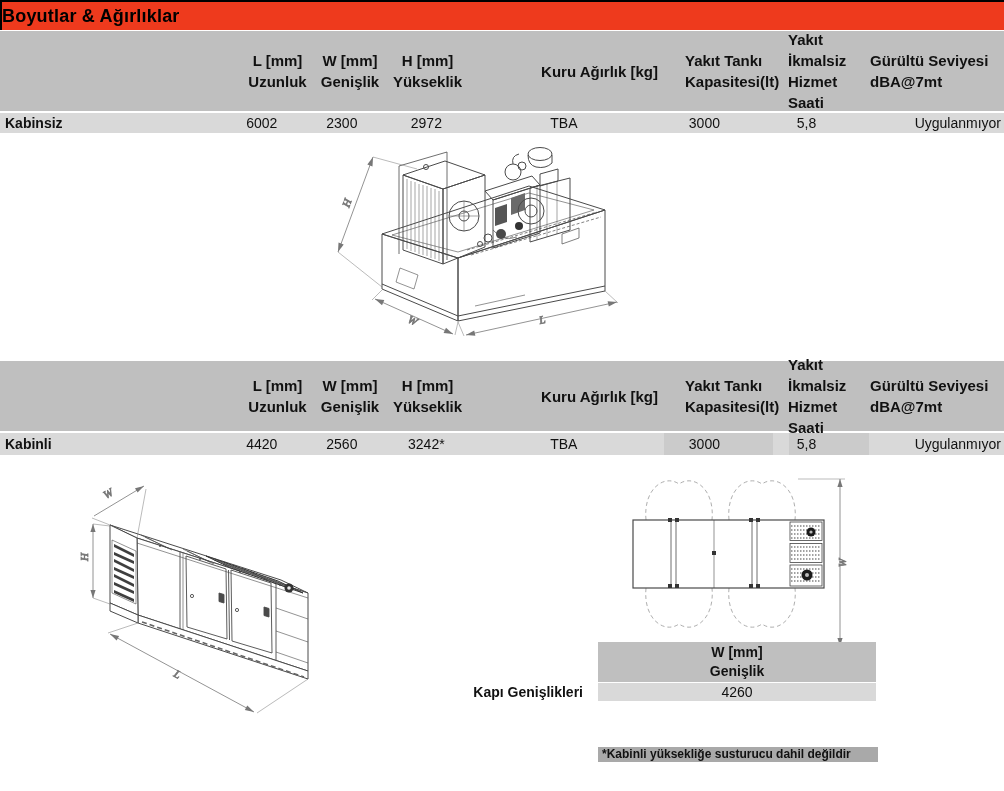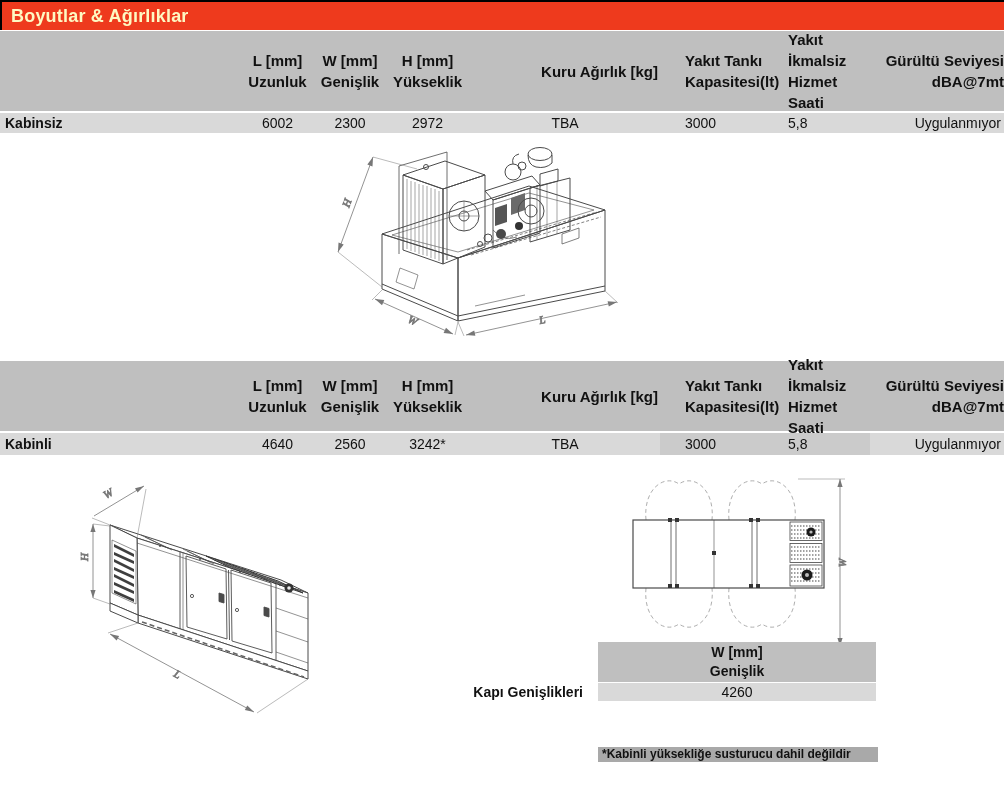--- a/index.html
+++ b/index.html
@@ -2,35 +2,35 @@
 <html><head>
 <meta charset="utf-8">
 <style>
   html,body{margin:0;padding:0;background:#fff;}
   .page{position:relative;width:1004px;height:791px;background:#fff;overflow:hidden;
         font-family:"Liberation Sans",sans-serif;color:#111;}
   
   .titlebar{position:absolute;top:0;left:0;width:1004px;height:30px;background:#ee3a1d;
             border-top:2px solid #000;border-left:2px solid #000;box-sizing:border-box;
             display:flex;align-items:center;}
-  .titlebar .t{color:#fef9c3;font-weight:bold;font-size:18px;padding-left:9px;letter-spacing:.2px;}
+  .titlebar .t{color:#000000;font-weight:bold;font-size:18px;padding-left:0;letter-spacing:.2px;}
   
   .dimtable{position:absolute;left:0;width:1004px;}
   .t1{top:31px;} .t2{top:361px;}
   .thead{display:flex;background:#bfbfbf;}
   .t1 .thead{height:80px;} .t2 .thead{height:70px;}
   .thead .c{display:flex;flex-direction:column;justify-content:center;
             font-weight:bold;font-size:15px;line-height:21px;box-sizing:border-box;}
-  .trow{display:flex;background:#d9d9d9;border-top:2px solid #fff;font-size:14px;}
+  .trow{display:flex;background:#d9d9d9;border-top:2px solid #fff;font-size:14px;gap:16px;}
   .t1 .trow{height:20px;line-height:20px;} .t2 .trow{height:22px;line-height:22px;justify-content:flex-end;}
   .trow .c{box-sizing:border-box;}
   .c0{width:240px;} .c1{width:75px;text-align:center;} .c2{width:70px;text-align:center;}
   .c3{width:85px;text-align:center;} .c4{width:190px;text-align:center;}
   .c5{width:120px;text-align:left;padding-left:25px;} .c6{width:90px;text-align:left;padding-left:8px;}
-  .c7{width:134px;text-align:right;}
+  .c7{width:134px;text-align:left;}
   .thead .c4{text-align:right;padding-right:2px;}
   .trow .c0{font-weight:bold;padding-left:5px;}
   .trow .c4{text-align:center;}
   .trow .c7{text-align:right;padding-right:3px;}
   .t2 .trow .shade{background:#cbcbcb;}
   
   .doortable{position:absolute;left:598px;top:642px;width:278px;}
   .doortable .dhead{background:#bfbfbf;height:40px;display:flex;flex-direction:column;
                     justify-content:center;text-align:center;font-weight:bold;
                     font-size:14px;line-height:19px;}
@@ -211,21 +211,21 @@
         <span>İkmalsiz</span>
         <span>Hizmet Saati</span>
       </div>
       <div class="c c7">
         <span>Gürültü Seviyesi</span>
         <span>dBA@7mt</span>
       </div>
     </div>
     <div class="trow">
       <div class="c c0">Kabinli</div>
-      <div class="c c1">4640</div>
+      <div class="c c1">4420</div>
       <div class="c c2">2560</div>
       <div class="c c3">3242*</div>
       <div class="c c4">TBA</div>
       <div class="c c5 shade">3000</div>
       <div class="c c6 shade">5,8</div>
       <div class="c c7">Uygulanmıyor</div>
     </div>
   </div>
 
   <svg class="draw2" width="315" height="242" viewBox="0 0 315 242">

